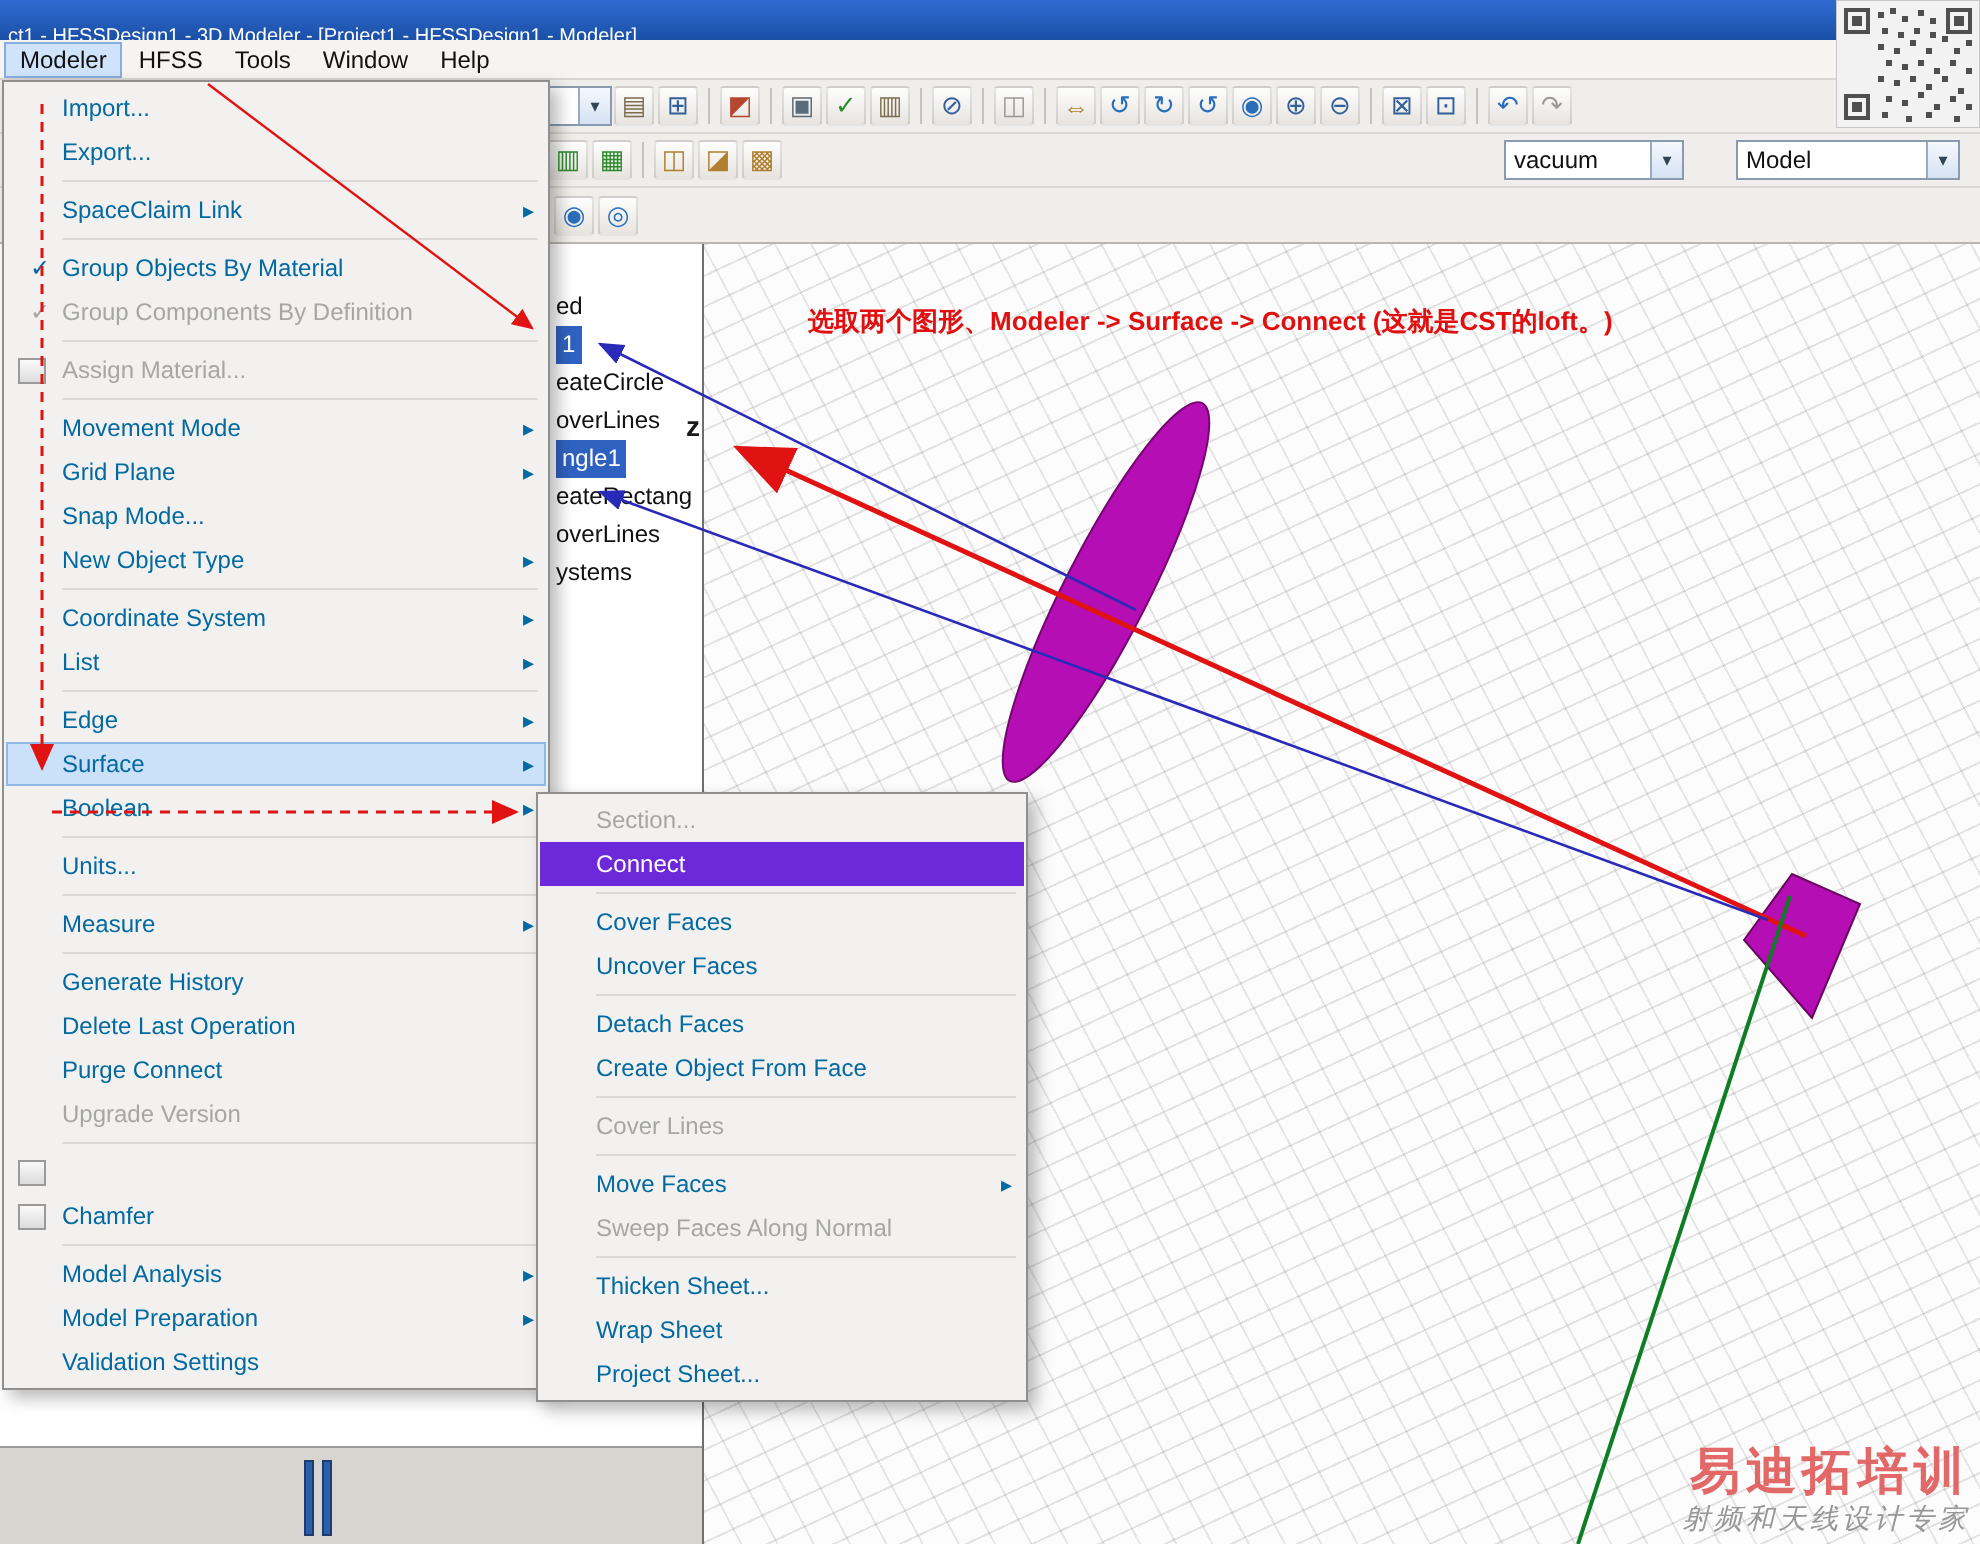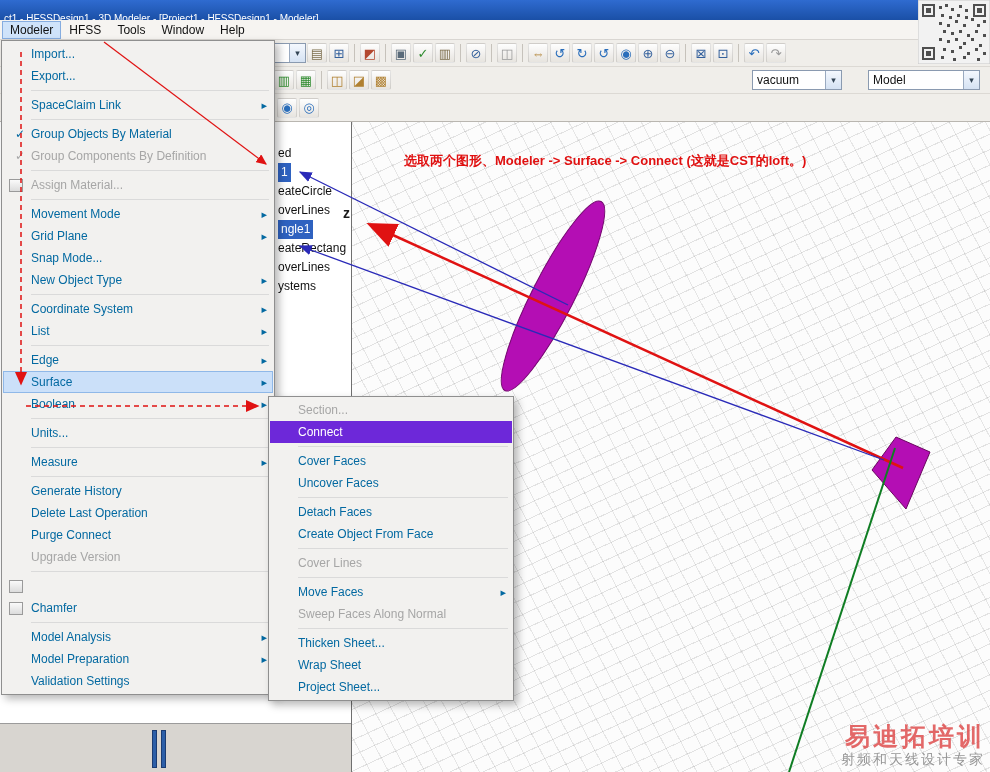--- a/index.html
+++ b/index.html
@@ -49,21 +49,21 @@
   .viewport { position: absolute; left: 351px; top: 122px; right: 0; bottom: 0;
     border-left: 1px solid #6f6f6f;
     background:
       repeating-linear-gradient(155deg, rgba(70,70,70,.14) 0 1px, transparent 1px 14px),
       repeating-linear-gradient(62deg, rgba(70,70,70,.12) 0 1px, transparent 1px 16px),
       #fcfcfc; }
   .vp-note { position: absolute; left: 52px; top: 30px; color: #e01010; font-size: 13px; font-weight: bold; white-space: nowrap; }
 
   .watermark { position: absolute; right: 5px; bottom: 5px; text-align: right; z-index: 40; line-height: 1.15; }
   .wm1 { font-size: 25px; font-weight: bold; letter-spacing: 3px; color: rgba(222,77,77,0.85); }
-  .wm2 { font-size: 14px; letter-spacing: 2px; color: #979797; }
+  .wm2 { font-size: 14px; letter-spacing: 2px; color: #979797; font-style: italic; }
 
   
   .menu-popup { position: absolute; background: #f2f1ef; border: 1px solid #8f8f8f;
     box-shadow: 4px 4px 8px rgba(0,0,0,0.28); padding: 2px 1px; z-index: 100; font-size: 12px; }
   #modeler-menu { left: 1px; top: 40px; width: 274px; }
   #surface-submenu { left: 268px; top: 396px; width: 246px; z-index: 110; }
   .menu-item { height: 22px; display: flex; align-items: center; padding: 0 6px 0 6px; color: #0369a1; cursor: default; }
   .mi-check { width: 22px; text-align: center; visibility: hidden; font-weight: bold; }
   .menu-item.checked .mi-check { visibility: visible; }
   .mi-iconbox { display: none; width: 14px; height: 13px; border: 1px solid #9a9a9a;

